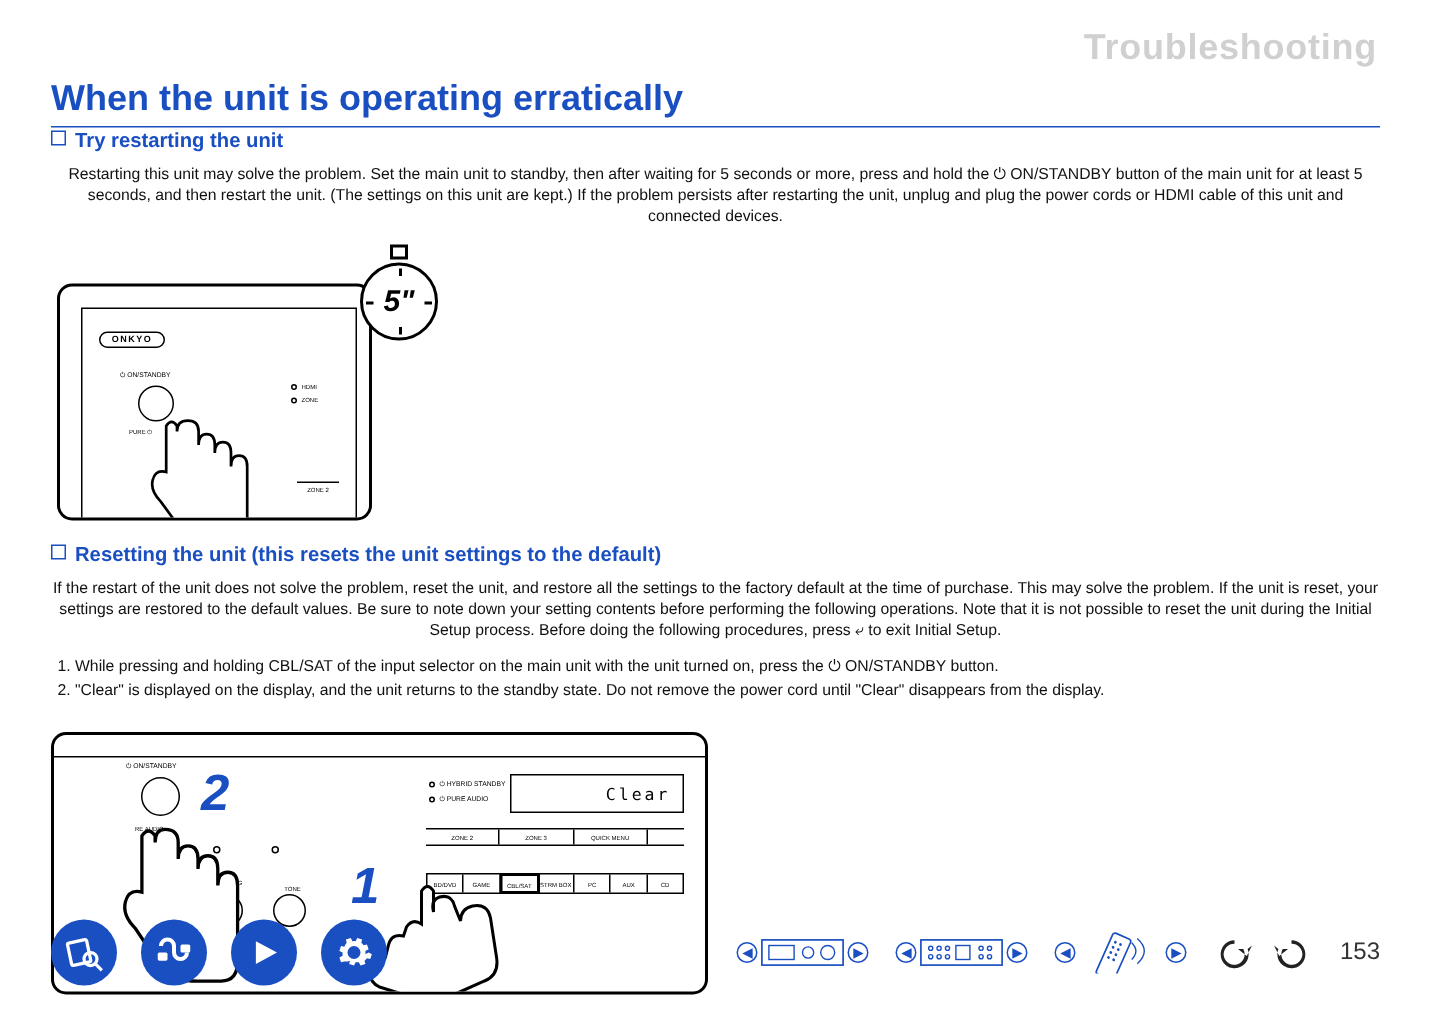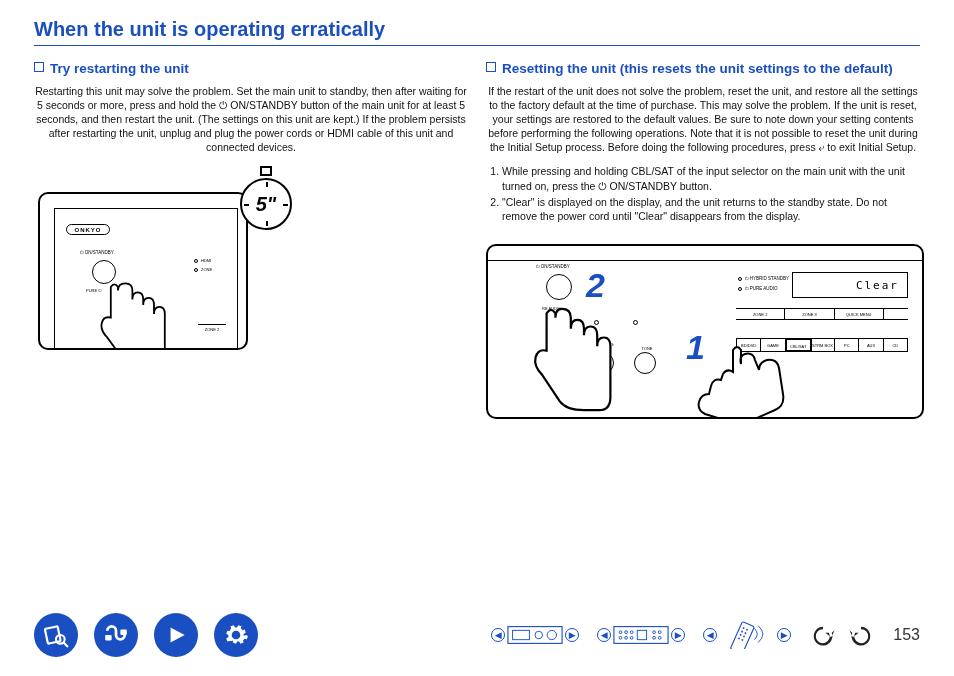--- a/index.html
+++ b/index.html
@@ -18,29 +18,28 @@
     text-align: right;
     color: #d0d0d0;
     font-size: 24px;
     font-weight: bold;
     letter-spacing: 0.5px;
     padding-right: 2px;
     margin-bottom: 6px;
   }
   .section-title {
     color: #1a4fc2;
-    font-size: 20px;
+    font-size: 24px;
     font-weight: bold;
     border-bottom: 1.5px solid #1a4fc2;
     padding-bottom: 4px;
-    margin-bottom: 14px;
   }
   .cols {
     display: flex;
-    gap: 18px;
+    flex-direction: column;
   }
   .col {
     flex: 1;
     min-width: 0;
   }
   .sub-head {
     display: flex;
     align-items: flex-start;
     gap: 6px;
     color: #1a4fc2;
@@ -279,20 +278,21 @@
   .hist svg { width: 28px; height: 28px; }
   .page-num { font-size: 16px; color: #333; }
 
   
   .hand-svg path { fill: #fff; stroke: #000; stroke-width: 2; }
 </style>
 </head>
 <body>
 
 <div class="page">
+  <div class="top-head">Troubleshooting</div>
   <div class="section-title">When the unit is operating erratically</div>
 
   <div class="cols">
 
     <div class="col">
       <div class="sub-head">
         <span class="sq"></span>
         <span>Try restarting the unit</span>
       </div>
       <p class="body-text">Restarting this unit may solve the problem. Set the main unit to standby, then after waiting for 5 seconds or more, press and hold the ⏻ ON/STANDBY button of the main unit for at least 5 seconds, and then restart the unit. (The settings on this unit are kept.) If the problem persists after restarting the unit, unplug and plug the power cords or HDMI cable of this unit and connected devices.</p>

